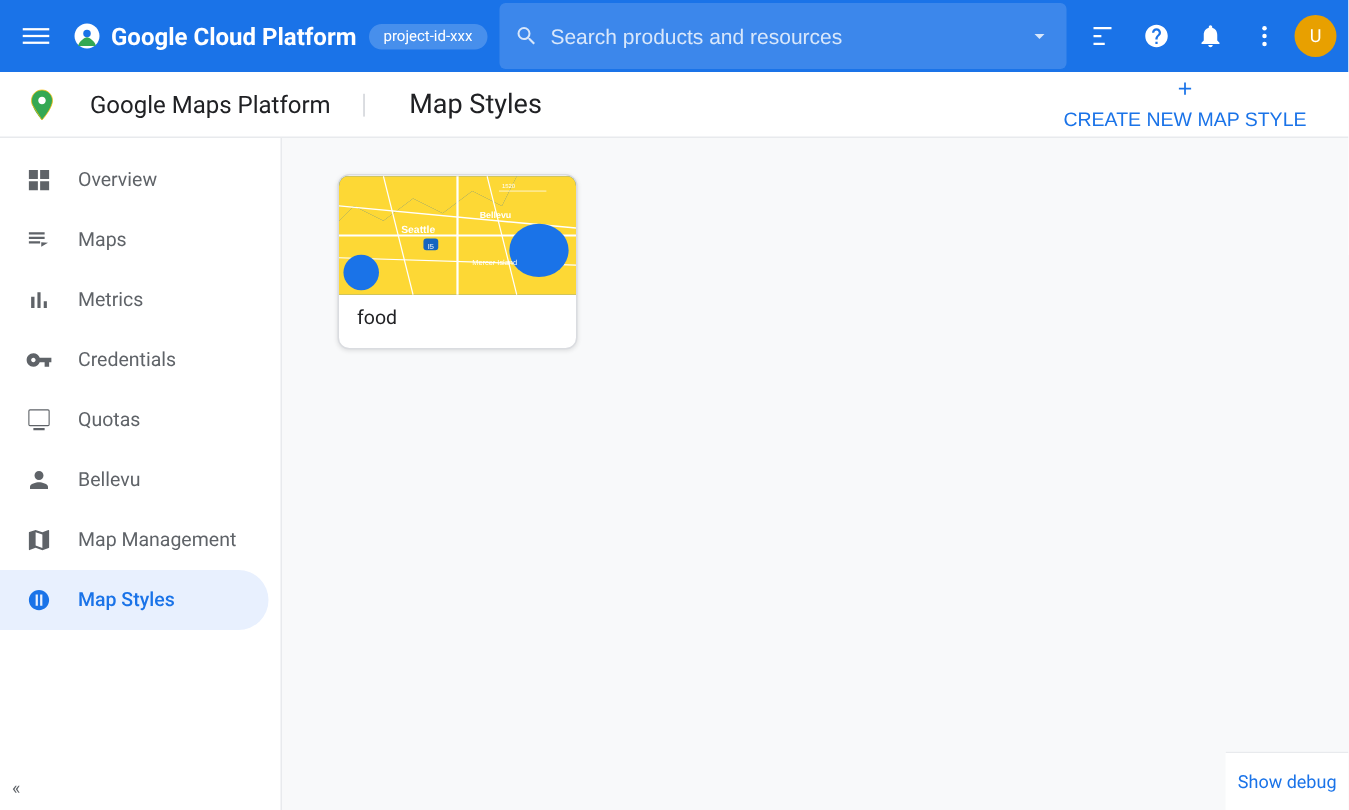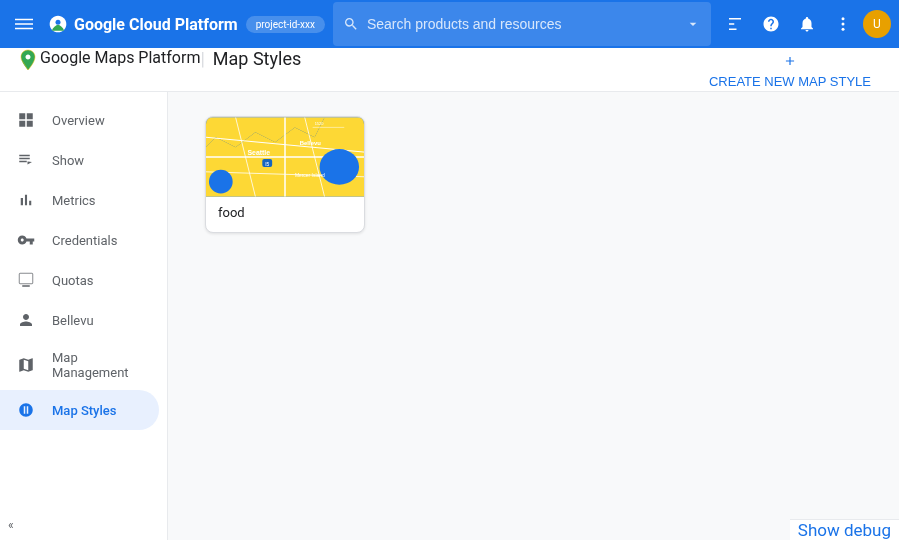--- a/index.html
+++ b/index.html
@@ -23,56 +23,56 @@
     .search-bar input::placeholder { color:rgba(255,255,255,0.8); }
     .search-icon-svg { color:rgba(255,255,255,0.8); flex-shrink:0; }
     .header-right { display:flex; align-items:center; gap:4px; margin-left:auto; }
     .icon-btn { width:32px; height:32px; display:flex; align-items:center; justify-content:center; border-radius:50%; cursor:pointer; color:#fff; flex-shrink:0; }
     .avatar { width:28px; height:28px; border-radius:50%; background:#e8a000; display:flex; align-items:center; justify-content:center; font-size:12px; color:#fff; cursor:pointer; }
     .dropdown-arrow { color:rgba(255,255,255,0.8); }
 
     
     .sub-header {
       display:flex;
-      align-items:flex-start;
+      align-items:center;
       height:44px;
       padding:0 16px;
       border-bottom:1px solid #e8eaed;
       background:#fff;
-      gap:0;
+      gap:20px;
     }
     .sub-header .maps-logo { width:24px; height:24px; flex-shrink:0; }
     .sub-header .app-name { font-size:16px; color:#202124; font-weight:400; }
     .sub-header .page-title { font-size:18px; color:#202124; font-weight:400; margin-left:8px; }
     .create-btn { display:flex; align-items:center; gap:6px; color:#1a73e8; font-size:13px; font-weight:500; cursor:pointer; border:none; background:none; padding:6px 12px; border-radius:4px;flex-direction:column; }
 
     
     .layout { display:flex; height: calc(540px - 48px - 44px); }
 
     
-    .sidebar { width:168px; flex-shrink:0; border-right:1px solid #e8eaed; background:#fff; display:flex; flex-direction:column; padding-top:8px; overflow:auto; }
+    .sidebar { width:188px; flex-shrink:0; border-right:1px solid #e8eaed; background:#fff; display:flex; flex-direction:column; padding-top:8px; overflow:auto; }
     .sidebar-item { display:flex; align-items:center; gap:16px; padding:10px 16px; cursor:pointer; font-size:13px; color:#5f6368; border-radius:0 20px 20px 0; margin-right:8px; }
     .sidebar-item.active { background:#e8f0fe; color:#1a73e8; }
     .sidebar-item.active .si-label { color:#1a73e8; font-weight:500; }
     .sidebar-item .si-icon { width:20px; height:20px; display:flex; align-items:center; justify-content:center; flex-shrink:0; }
     .collapse-btn { display:flex; align-items:center; gap:6px; font-size:12px; color:#5f6368; cursor:pointer; padding:8px; }
 
     
     .main-content { flex:1; background:#f8f9fa; padding:24px; overflow:auto; }
 
     
     .map-style-card { width:160px; background:#fff; border:1px solid #dadce0; border-radius:8px; overflow:hidden; cursor:pointer; box-shadow:0 1px 3px rgba(0,0,0,0.1); }
     .map-preview { width:100%; height:80px; overflow:hidden; position:relative; }
     .map-label { padding:8px 12px 12px; font-size:13px; color:#202124; }
 
     
     .map-svg { width:100%; height:100%; }
 
     
-    .debug-bar { position:fixed; bottom:0; right:0; font-size:17px; color:#1a73e8; padding:0 8px; cursor:pointer; background:#fff; border-top:1px solid #e8eaed; }
+    .debug-bar { position:fixed; bottom:0; right:0; font-size:12px; color:#1a73e8; padding:12px 8px; cursor:pointer; background:#fff; border-top:1px solid #e8eaed; }
   </style>
 </head>
 <body>
 
 <div class="top-header">
   <div class="menu-icon">
     <svg width="18" height="18" viewBox="0 0 24 24" fill="white">
         <rect y="5" width="24" height="2"></rect>
         <rect y="11" width="24" height="2"></rect>
         <rect y="17" width="24" height="2"></rect>
@@ -158,21 +158,21 @@
       </div>
       <span class="si-label">Overview</span>
     </div>
 
     <div class="sidebar-item">
       <div class="si-icon">
         <svg width="18" height="18" viewBox="0 0 24 24" fill="#5f6368">
             <path d="M3 9h14v2H3zm0-4h14v2H3zm0 8h10v2H3zm11 1v4l6-3.5z"></path>
           </svg>
       </div>
-      <span class="si-label">Show</span>
+      <span class="si-label">Maps</span>
     </div>
 
     <div class="sidebar-item">
       <div class="si-icon">
         <svg width="18" height="18" viewBox="0 0 24 24" fill="#5f6368">
             <path d="M5 9.2h3V19H5zM10.6 5h2.8v14h-2.8zm5.6 8H19v6h-2.8z"></path>
           </svg>
       </div>
       <span class="si-label">Metrics</span>
     </div>

